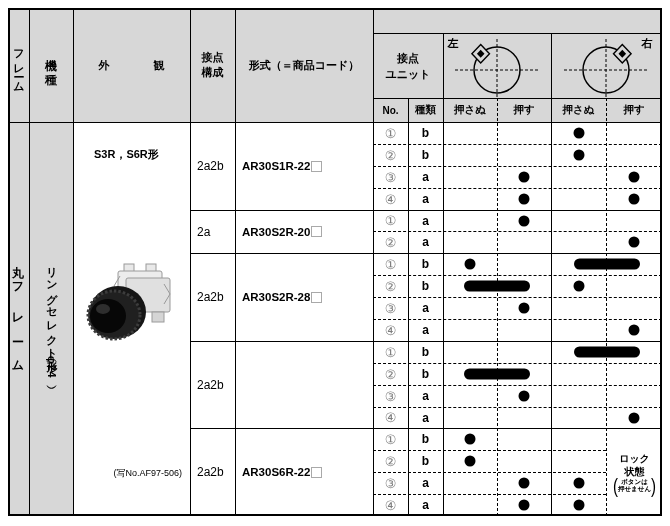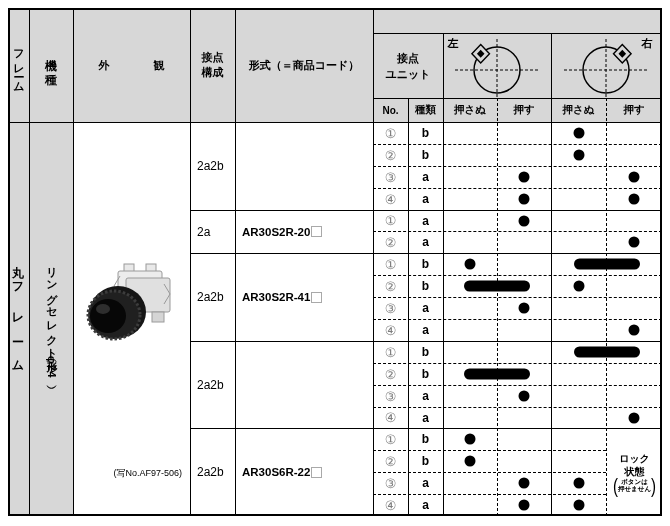--- a/index.html
+++ b/index.html
@@ -103,20 +103,21 @@
   <div class="abs cell b" style="left:373px;top:98px;width:35px;height:24px;font-size:10px;">No.</div>
   <div class="abs cell b" style="left:408px;top:98px;width:35px;height:24px;font-size:10.5px;">種類</div>
   <div class="abs cell b" style="left:443px;top:98px;width:54px;height:24px;font-size:10.5px;">押さぬ</div>
   <div class="abs cell b" style="left:497px;top:98px;width:54px;height:24px;font-size:10.5px;">押す</div>
   <div class="abs cell b" style="left:551px;top:98px;width:55px;height:24px;font-size:10.5px;">押さぬ</div>
   <div class="abs cell b" style="left:606px;top:98px;width:56px;height:24px;font-size:10.5px;">押す</div>
 
   <div class="abs vtx b" style="left:11px;top:122px;width:15px;height:394px;font-size:12px;letter-spacing:17px;">丸フレーム</div>
   <div class="abs vtx b" style="left:44px;top:122px;width:15px;height:394px;font-size:11px;letter-spacing:1px;">リングセレクト形（φ24）</div>
 
+  <div class="abs cell b" style="left:94px;top:143px;width:94px;height:22px;font-size:11px;justify-content:flex-start;text-align:left;">S3R，S6R形</div>
 
   <svg class="abs" style="left:72px;top:258px;z-index:2;" width="105" height="100" viewBox="0 0 105 100">
     <g stroke="#9a9a9a" stroke-width="1">
       <rect x="52" y="6" width="10" height="9" fill="#e9e9e9"></rect>
       <rect x="74" y="6" width="10" height="9" fill="#e9e9e9"></rect>
       <rect x="46" y="13" width="44" height="32" rx="2" fill="#ececec"></rect>
       <rect x="54" y="20" width="44" height="34" rx="2" fill="#e0e0e0"></rect>
       <rect x="58" y="52" width="12" height="10" fill="#d5d5d5"></rect>
       <rect x="80" y="54" width="12" height="10" fill="#d5d5d5"></rect>
       <path d="M48 18 L42 28 L48 38" fill="none"></path>
@@ -124,20 +125,24 @@
     </g>
     <ellipse cx="46" cy="54" rx="28" ry="26" fill="#161616"></ellipse>
     <ellipse cx="42" cy="57" rx="26" ry="24" fill="#202020" stroke="#3c3c3c" stroke-width="3" stroke-dasharray="2.5 2"></ellipse>
     <ellipse cx="36" cy="58" rx="18" ry="17" fill="#070707"></ellipse>
     <ellipse cx="31" cy="51" rx="7" ry="5" fill="#2e2e2e"></ellipse>
   </svg>
 
   <div class="abs cell caption" style="left:73px;top:466px;width:114px;height:14px;">(写No.AF97-506)</div>
 
   <div class="abs cell cfg" style="left:190px;top:122px;width:45px;height:88px;">2a2b</div>
+  <div class="abs cell mdl" style="left:235px;top:122px;width:138px;height:88px;">
+    <span>AR30S1R-22</span>
+      <span class="blankbox"></span>
+  </div>
   <div class="abs cell num" style="left:373px;top:122px;width:35px;height:22px;">①</div>
   <div class="abs cell typ" style="left:408px;top:122px;width:35px;height:22px;">b</div>
   <div class="mark m-none" style="left:443px;top:122px;width:108px;height:22px;"></div>
   <div class="mark m-dot-notpressed" style="left:551px;top:122px;width:111px;height:22px;"></div>
 
   <div class="abs cell num" style="left:373px;top:144px;width:35px;height:22px;">②</div>
   <div class="abs cell typ" style="left:408px;top:144px;width:35px;height:22px;">b</div>
   <div class="mark m-none" style="left:443px;top:144px;width:108px;height:22px;"></div>
   <div class="mark m-dot-notpressed" style="left:551px;top:144px;width:111px;height:22px;"></div>
 
@@ -161,21 +166,21 @@
   <div class="mark m-dot-pressed" style="left:443px;top:210px;width:108px;height:21px;"></div>
   <div class="mark m-none" style="left:551px;top:210px;width:111px;height:21px;"></div>
 
   <div class="abs cell num" style="left:373px;top:231px;width:35px;height:22px;">②</div>
   <div class="abs cell typ" style="left:408px;top:231px;width:35px;height:22px;">a</div>
   <div class="mark m-none" style="left:443px;top:231px;width:108px;height:22px;"></div>
   <div class="mark m-dot-pressed" style="left:551px;top:231px;width:111px;height:22px;"></div>
 
   <div class="abs cell cfg" style="left:190px;top:253px;width:45px;height:88px;">2a2b</div>
   <div class="abs cell mdl" style="left:235px;top:253px;width:138px;height:88px;">
-    <span>AR30S2R-41</span>
+    <span>AR30S2R-28</span>
       <span class="blankbox"></span>
   </div>
   <div class="abs cell num" style="left:373px;top:253px;width:35px;height:22px;">①</div>
   <div class="abs cell typ" style="left:408px;top:253px;width:35px;height:22px;">b</div>
   <div class="mark m-dot-notpressed" style="left:443px;top:253px;width:108px;height:22px;"></div>
   <div class="mark m-bar" style="left:551px;top:253px;width:111px;height:22px;"></div>
 
   <div class="abs cell num" style="left:373px;top:275px;width:35px;height:22px;">②</div>
   <div class="abs cell typ" style="left:408px;top:275px;width:35px;height:22px;">b</div>
   <div class="mark m-bar" style="left:443px;top:275px;width:108px;height:22px;"></div>

